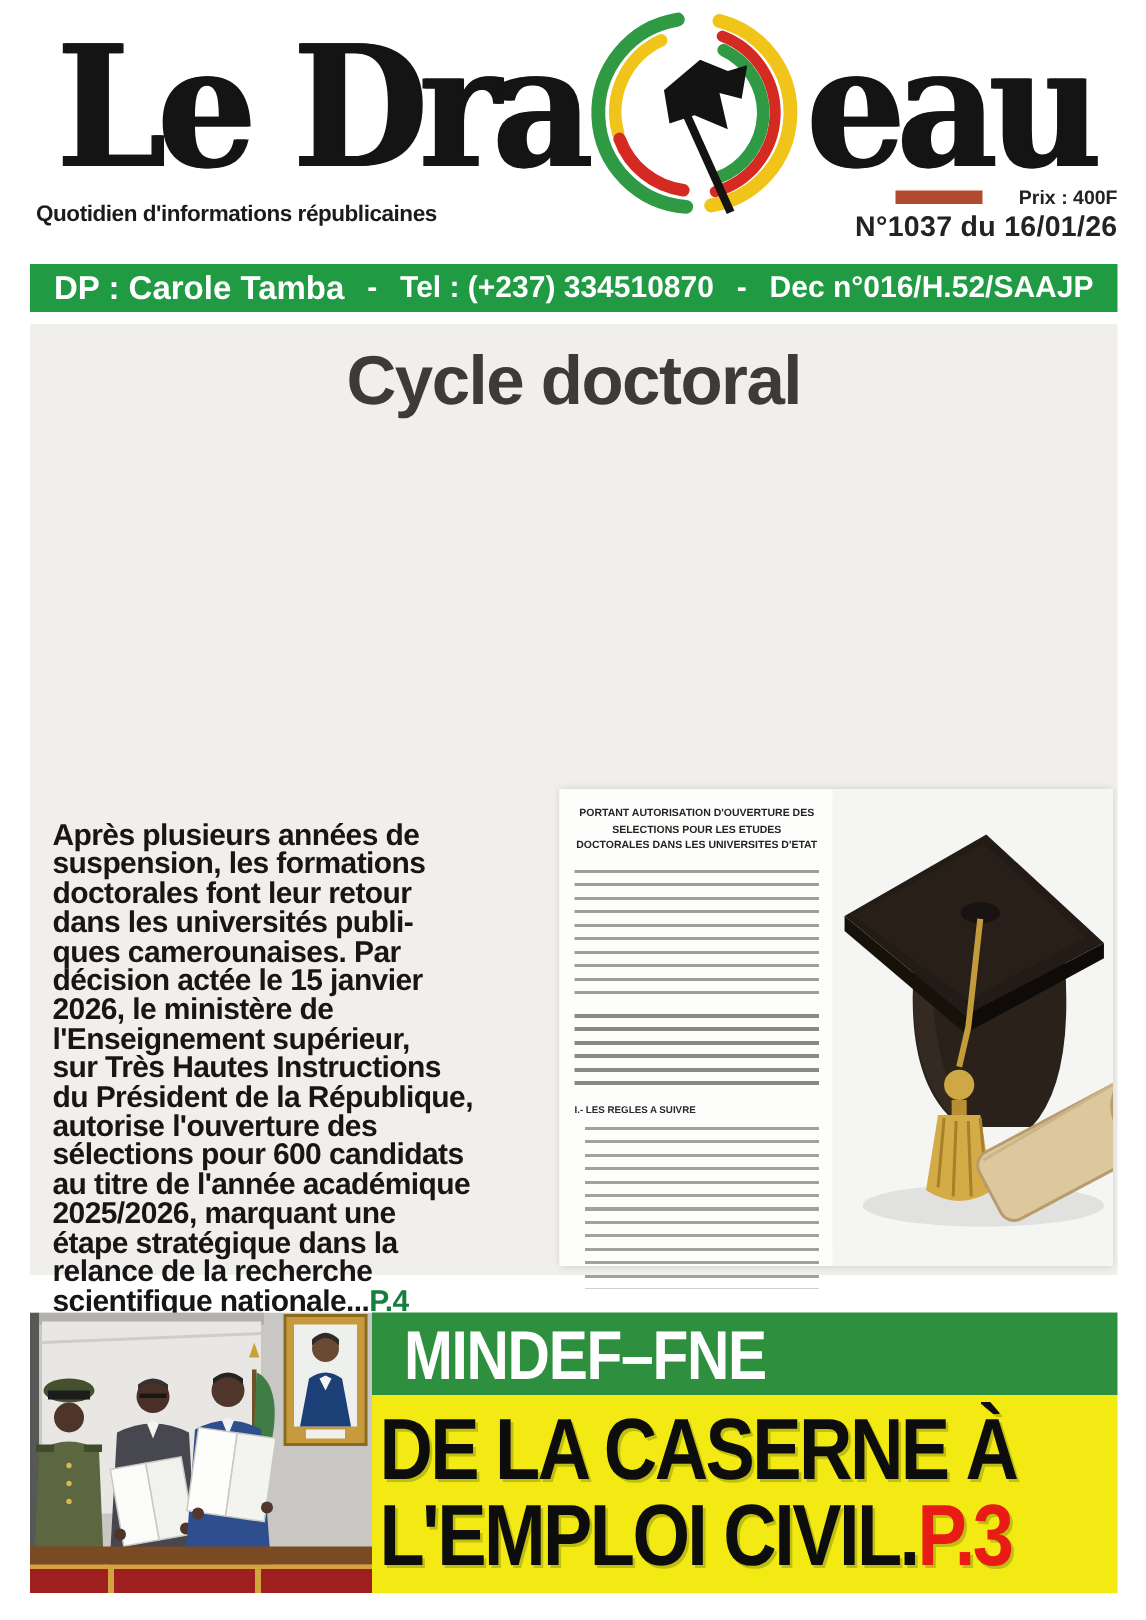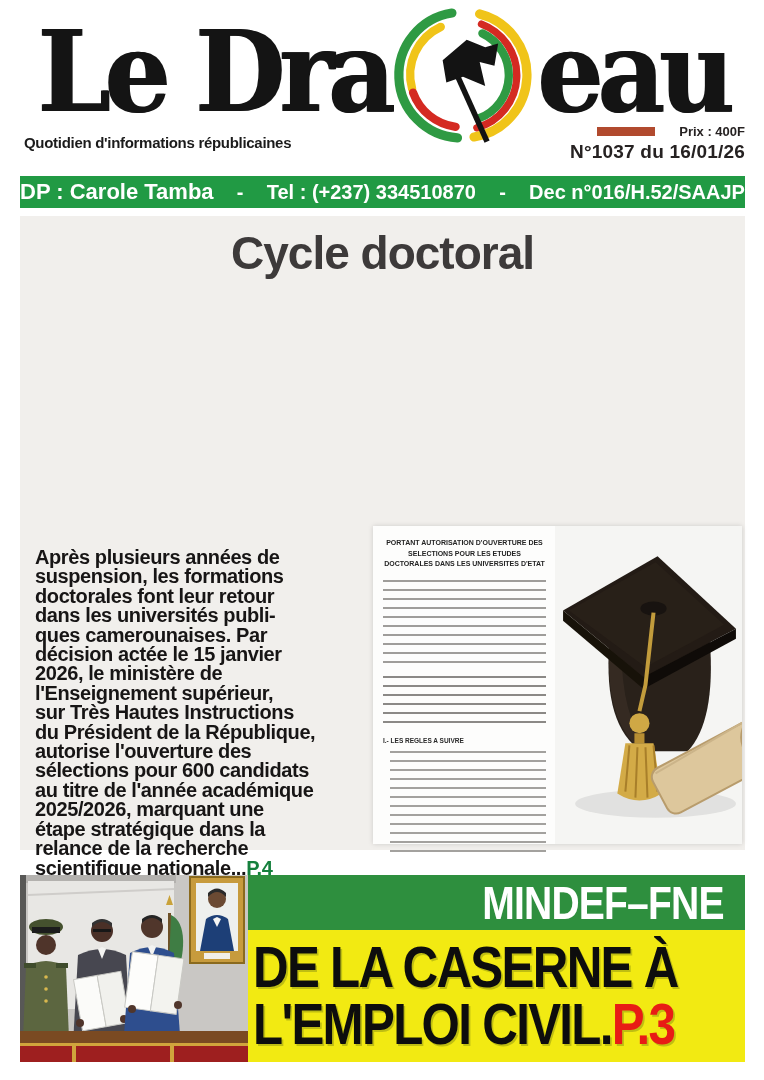--- a/index.html
+++ b/index.html
@@ -17,21 +17,21 @@
   .tagline{position:absolute;left:4px;top:126px;font-size:15px;font-weight:bold;
         color:#1b1b1b;letter-spacing:-0.3px;}
   .price-block{position:absolute;right:0;top:116px;text-align:right;font-weight:bold;color:#262222;}
   .price-row{display:flex;align-items:center;justify-content:flex-end;gap:24px;font-size:13px;}
   .price-bar{width:58px;height:9px;background:#b14a2e;}
   .issue-line{font-size:19px;margin-top:2px;letter-spacing:0.2px;}
 
   
   .info-bar{position:absolute;left:20px;right:19px;top:176px;height:32px;background:#219a44;
         display:flex;align-items:center;justify-content:space-between;
-        padding:0 0;box-sizing:border-box;color:#ffffff;font-weight:bold;}
+        padding:0 16px;box-sizing:border-box;color:#ffffff;font-weight:bold;}
   .info-dp{font-size:22px;}
   .info-sep{font-size:20px;}
   .info-tel{font-size:20px;}
   .info-dec{font-size:20px;}
 
   
   .content{position:absolute;left:20px;right:19px;top:216px;height:634px;background:#f1efec;}
   .kicker{margin-top:10px;text-align:center;font-size:46px;font-weight:bold;color:#3d3a3a;
         letter-spacing:-1px;}
   .hl{ text-align:center;font-weight:bold;white-space:nowrap;}
@@ -60,21 +60,21 @@
   .doc-list{height:108px;margin-top:7px;margin-left:7px;
         background:repeating-linear-gradient(to bottom,#a3a19e 0 2px,transparent 2px 9px);}
   .cap-photo{flex:1;background:#f5f5f3;overflow:hidden;}
   .cap-photo svg{display:block;width:100%;height:100%;}
 
   
   .bottom-strip{position:absolute;left:20px;right:19px;top:875px;height:187px;display:flex;}
   .event-photo{width:228px;flex:0 0 auto;}
   .event-photo svg{display:block;width:100%;height:100%;}
   .strip-right{flex:1;display:flex;flex-direction:column;min-width:0;}
-  .strip-green{height:55px;background:#2e8f3e;display:flex;align-items:center;justify-content:flex-end;}
+  .strip-green{height:55px;background:#2e8f3e;display:flex;align-items:center;justify-content:flex-start;}
   .mindef{color:#ffffff;font-weight:bold;font-size:46px;white-space:nowrap;
         transform:scaleX(0.85);letter-spacing:-1px;}
   .strip-yellow{flex:1;background:#f2ea12;display:flex;flex-direction:column;justify-content:center;
         padding-left:5px;overflow:hidden;}
   .yl-line{font-size:58px;font-weight:bold;color:#0d0d0d;line-height:0.98;white-space:nowrap;
         transform:scaleX(0.85);transform-origin:left center;letter-spacing:-2px;
         text-shadow:2px 2px 0 rgba(40,60,20,0.25);}
   .p3{color:#e81c15;}
 </style>
 </head>

